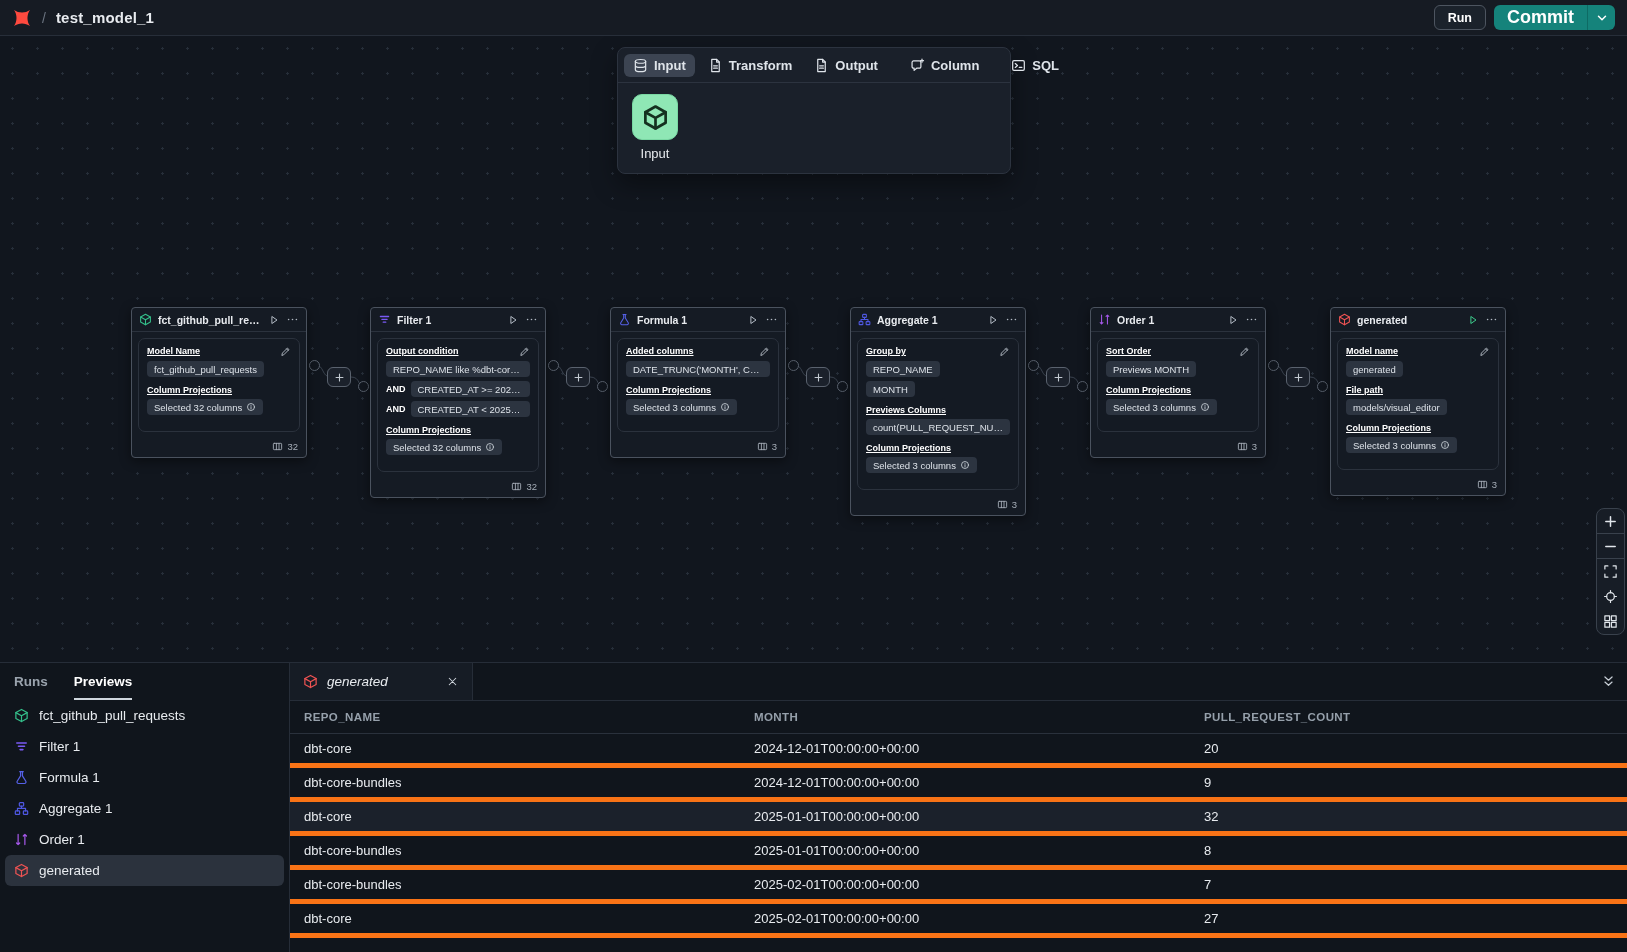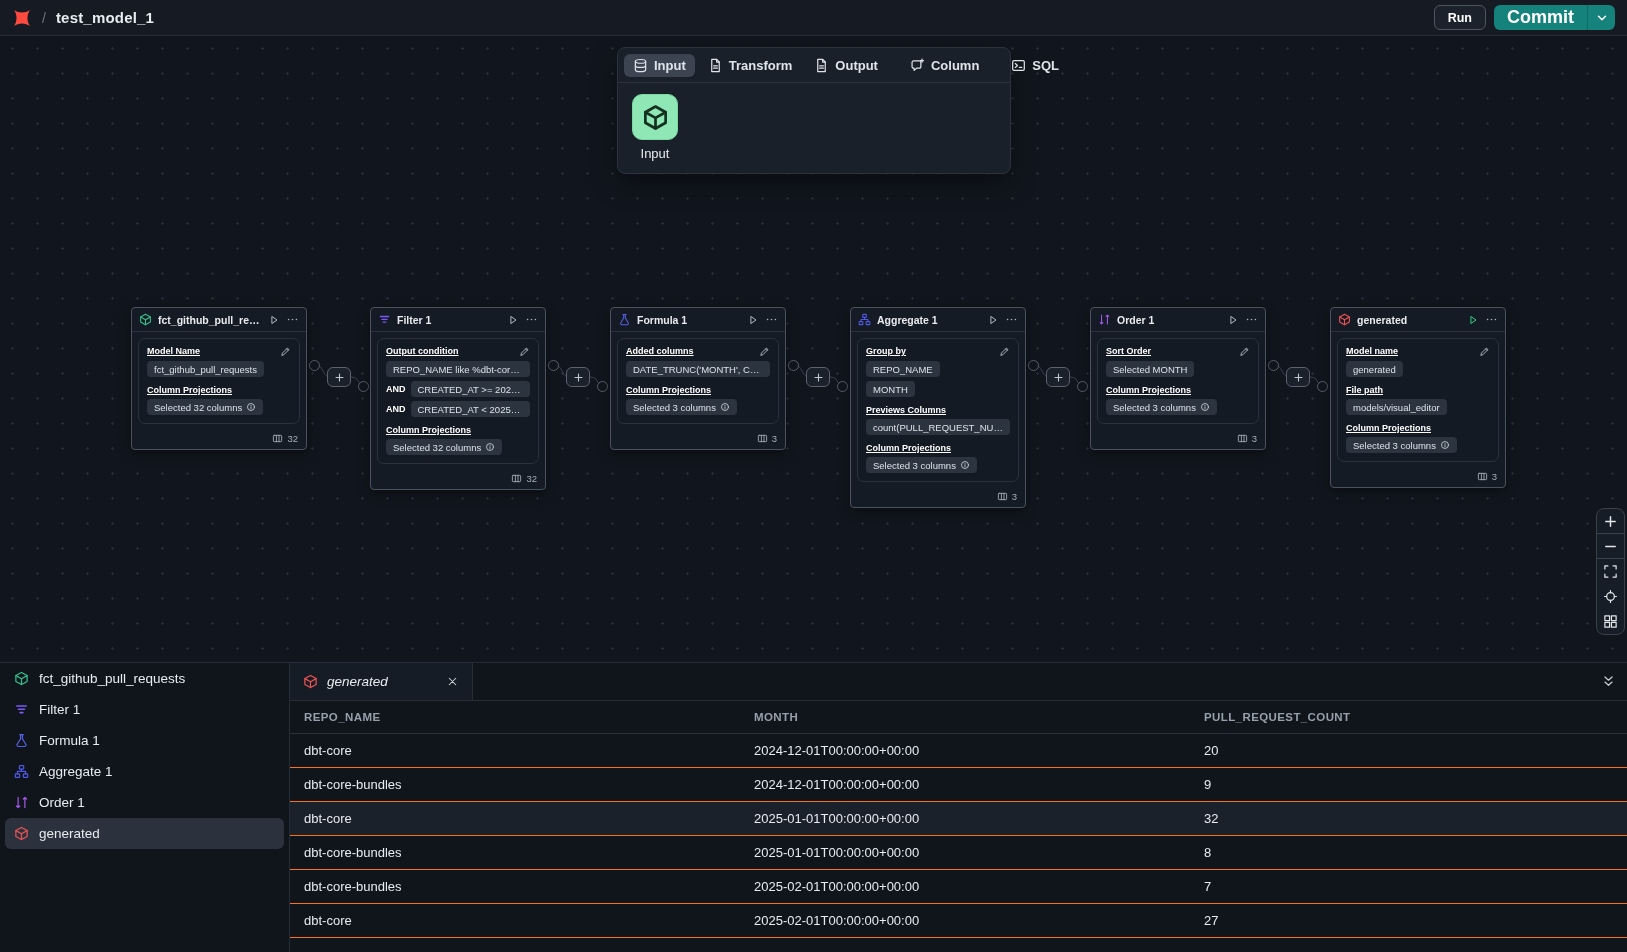--- a/index.html
+++ b/index.html
@@ -51,21 +51,21 @@
   .tile-label { font-size:13px; margin-top:6px; color:#e8ebef; }
 
   
   .node { position:absolute; width:176px; background:#151b24; border:1px solid #4a525e;
     border-radius:4px; box-shadow:0 3px 12px rgba(0,0,0,.45); }
   .node-head { display:flex; align-items:center; gap:6px; padding:5px 7px; border-bottom:1px solid #2b323d; }
   .node-title { font-size:10.5px; font-weight:700; flex:1 1 auto; white-space:nowrap; overflow:hidden; text-overflow:ellipsis; }
   .nbtn { display:inline-flex; }
   .node-body { margin:6px; border:1px solid #2b323d; border-radius:7px; padding:7px 8px 8px; background:#141a23; }
   .nsec { margin-bottom:8px; }
-  .nsec:last-child { margin-bottom:0; }
+  .nsec:last-child { margin-bottom:8px; }
   .nsec-head { display:flex; align-items:flex-start; justify-content:space-between; margin-bottom:4px; }
   .nlabel { font-size:9px; font-weight:700; color:#fff;text-decoration:underline; }
   .chip-row { display:flex; align-items:center; gap:5px; margin-bottom:4px; min-width:0; }
   .chip-row:last-child { margin-bottom:0; }
   .prefix { font-size:9px; font-weight:700; color:#fff; flex:none; }
   .chip { background:#2c3440; border-radius:4px; padding:2.5px 7px; font-size:9.5px; color:#dde2e8;
     display:inline-flex; align-items:center; gap:4px; max-width:100%; min-width:0; }
   .chip-txt { white-space:nowrap; overflow:hidden; text-overflow:ellipsis; }
   .node-foot { display:flex; justify-content:flex-end; align-items:center; gap:4px;
     padding:3px 8px 5px; color:#a6aeb8; font-size:9.5px; }
@@ -99,21 +99,21 @@
     border-bottom:1px solid #262d38; position:relative; }
   .pvtab { display:flex; align-items:center; gap:9px; padding:0 13px; min-width:183px;
     background:#161c25; border-right:1px solid #262d38; font-size:13.5px; font-style:italic; }
   .pv-close { margin-left:auto; display:inline-flex; }
   .collapse-btn { position:absolute; right:11px; top:0; height:100%; display:flex; align-items:center; }
 
   .thead, .trow { display:grid; grid-template-columns:450px 450px 1fr; align-items:center; }
   .thead { height:33px; color:#96a0ab; font-size:11.5px; font-weight:700; letter-spacing:.4px;
     border-bottom:1px solid #2a313c; }
   .thead > div, .trow > div { padding:0 14px; white-space:nowrap; overflow:hidden; text-overflow:ellipsis; }
-  .trow { height:34px; font-size:13px; border-bottom:1px solid #f97316; }
+  .trow { height:34px; font-size:13px; border-bottom:5px solid #f97316; }
   .trow.hl { background:#1b212b; }
 </style>
 </head>
 <body>
 
 <div class="app" data-interactable="false">
 
   <header class="topbar" data-interactable="false">
     <span class="ic" data-interactable="false" style="height: 20px; width: 20px; color: rgb(255, 74, 63);">
         <svg viewBox="0 0 16 16">
@@ -628,21 +628,21 @@
                   <span class="ic" data-interactable="false" style="height: 11px; width: 11px; color: rgb(185, 193, 202);">
                     <svg viewBox="0 0 16 16">
                       <path d="M2.8 13.2l.7-2.9 7.3-7.3 2.2 2.2-7.3 7.3Z"></path>
                       <path d="M9.6 4.2l2.2 2.2"></path>
                     </svg>
                   </span>
                 </span>
               </div>
               <div class="chip-row" data-interactable="false">
                 <span class="chip" data-interactable="true">
-                  <span class="chip-txt">Selected MONTH</span>
+                  <span class="chip-txt">Previews MONTH</span>
                 </span>
               </div>
             </div>
             <div class="nsec" data-interactable="false">
               <div class="nsec-head">
                 <span class="nlabel" data-interactable="false">Column Projections</span>
               </div>
               <div class="chip-row" data-interactable="false">
                 <span class="chip" data-interactable="true">
                   <span class="chip-txt">Selected 3 columns</span>
@@ -790,20 +790,24 @@
               <rect x="2" y="9" width="5" height="5"></rect>
               <rect x="9" y="9" width="5" height="5"></rect>
             </svg>
           </span>
         </button>
       </div>
   </div>
 
   <div class="bottom" data-interactable="false">
     <aside class="bside" data-interactable="false">
+      <div class="bside-tabs" data-interactable="false">
+        <div class="btab" data-interactable="true">Runs</div>
+        <div class="btab active" data-interactable="true">Previews</div>
+      </div>
       <div id="bside-list" data-interactable="false">
           <div class="bitem" data-interactable="true">
             <span class="ic" data-interactable="false" style="height: 15px; width: 15px; color: rgb(52, 192, 139);">
               <svg viewBox="0 0 16 16">
                 <path d="M8 1.5 14 4.9v6.2L8 14.5 2 11.1V4.9Z"></path>
                 <path d="M2 4.9 8 8.2l6-3.3M8 8.2v6.3"></path>
               </svg>
             </span>
             <span data-interactable="false">fct_github_pull_requests</span>
           </div>

